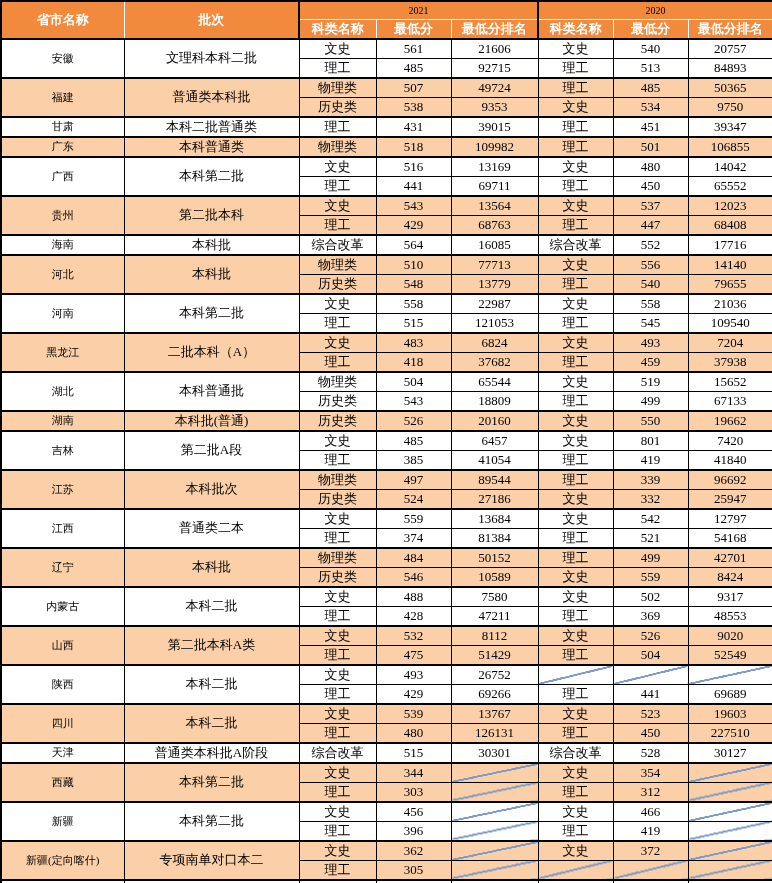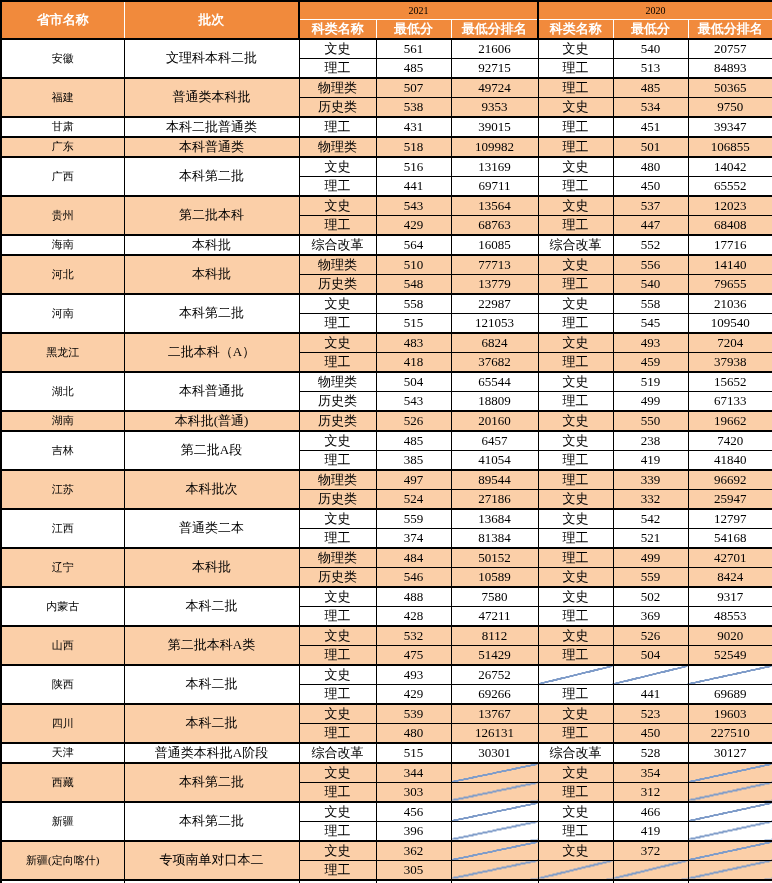--- a/index.html
+++ b/index.html
@@ -257,21 +257,21 @@
         <td>550</td>
         <td>19662</td>
       </tr>
       <tr class=" gstart">
         <td rowspan="2" class="pcell">吉林</td>
         <td rowspan="2" class="bcell">第二批A段</td>
         <td class="blockl">文史</td>
         <td>485</td>
         <td>6457</td>
         <td class="blockl">文史</td>
-        <td>238</td>
+        <td>801</td>
         <td>7420</td>
       </tr>
       <tr class="">
         <td class="blockl">理工</td>
         <td>385</td>
         <td>41054</td>
         <td class="blockl">理工</td>
         <td>419</td>
         <td>41840</td>
       </tr>

